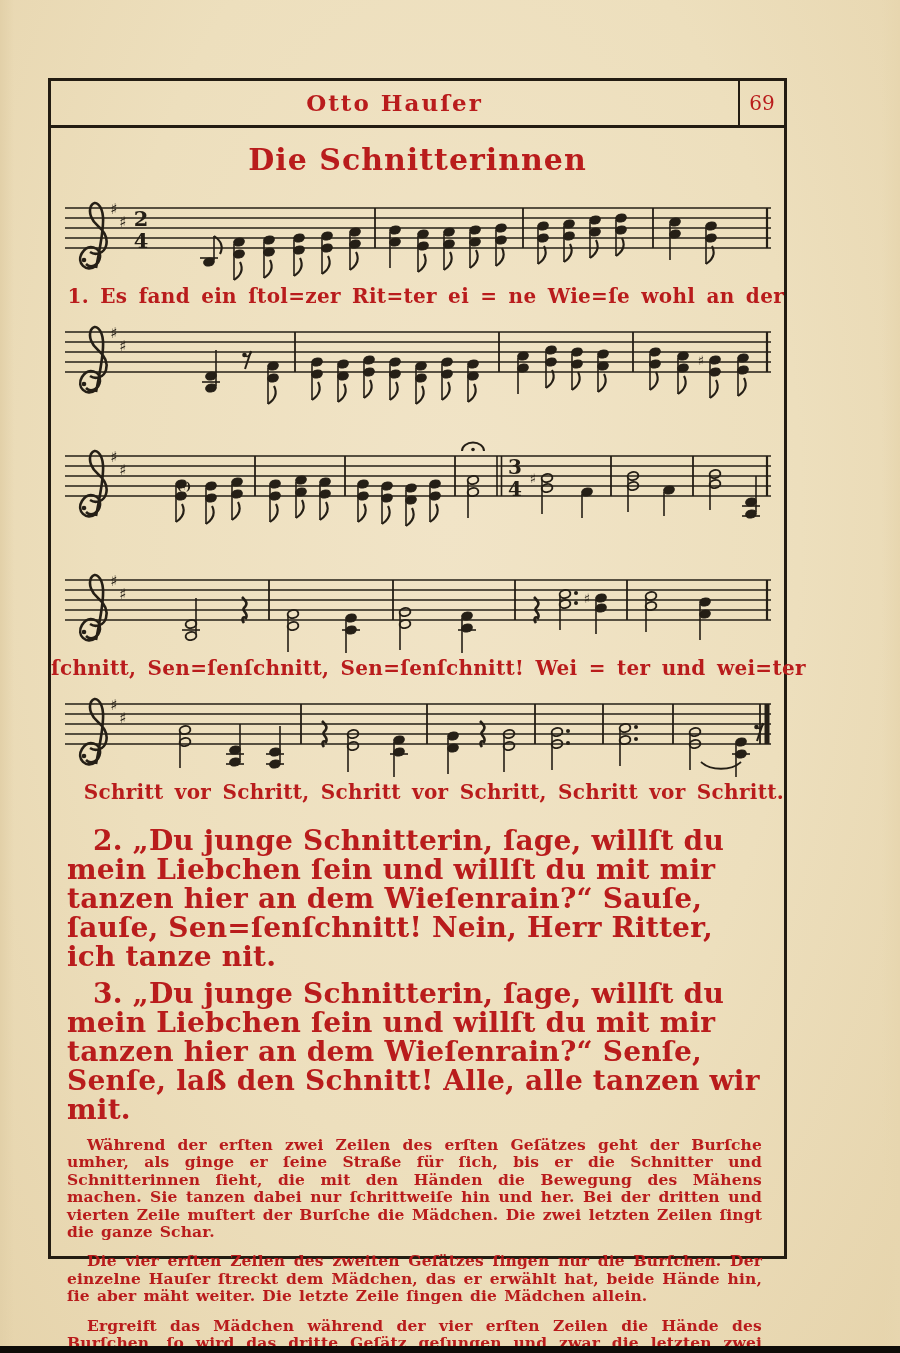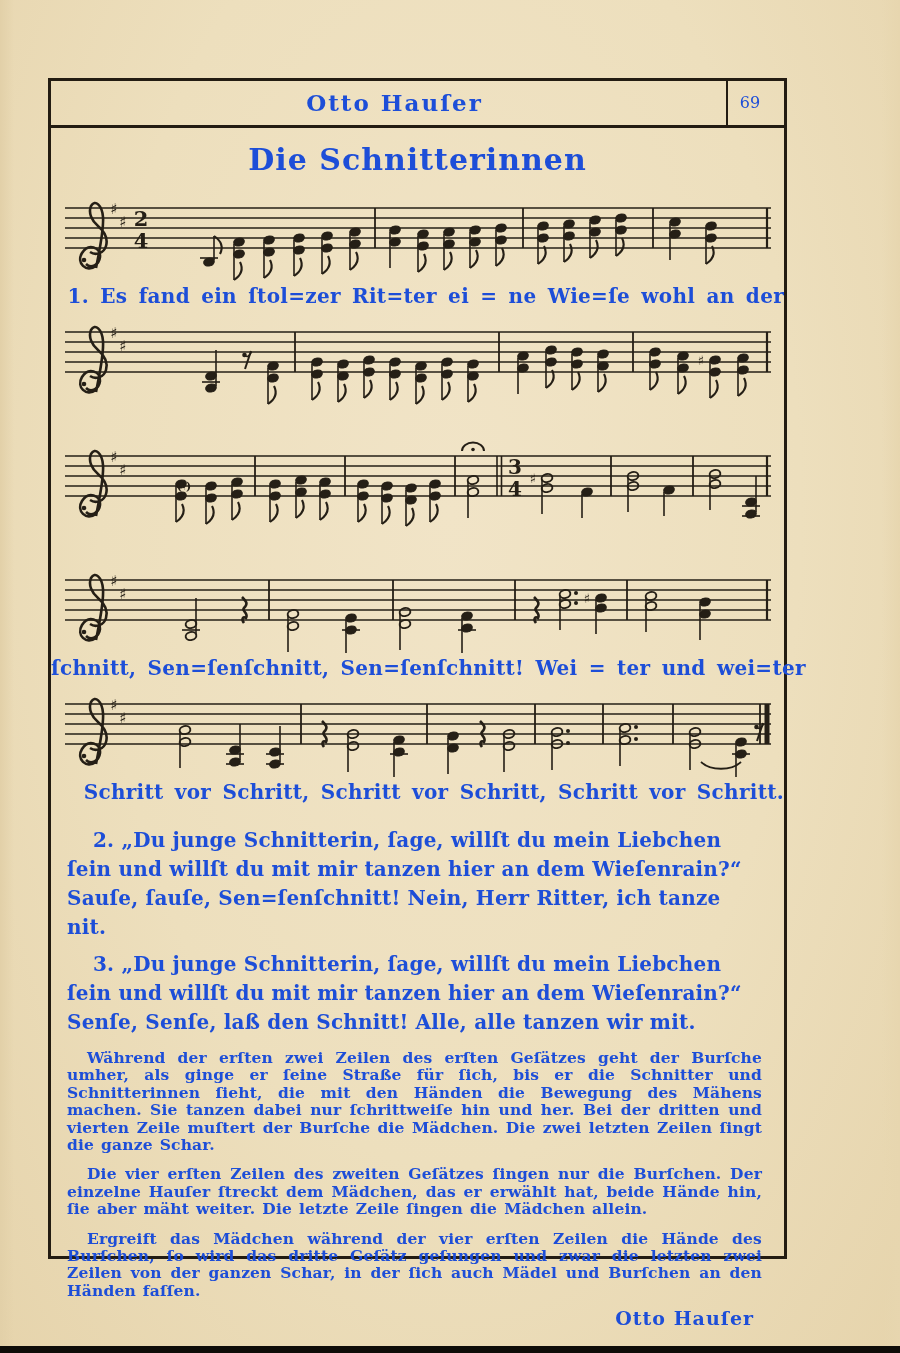--- a/index.html
+++ b/index.html
@@ -4,49 +4,49 @@
 <style>
   html,body{margin:0;padding:0;}
   body{
     width:900px;height:1353px;overflow:hidden;
     font-family:"DejaVu Serif", serif;
     background:
       linear-gradient(90deg, #e2d0a8 0px, rgba(226,208,168,0) 14px),
       linear-gradient(270deg, #e7d6af 0px, rgba(231,214,175,0) 18px),
       radial-gradient(ellipse at 50% 38%, #f1e4c7 0%, #eddfbd 55%, #e6d4ac 100%);
   }
-  .page{position:relative;width:828px;height:1353px;color:#1d4ed8;}
+  .page{position:relative;width:828px;height:1353px;color:#b91c1c;}
   .scan-edge-bottom{position:absolute;left:0;bottom:0;width:900px;height:7px;background:#0e0c08;}
   .frame{
     position:absolute;left:48px;top:78px;width:739px;height:1181px;
     border:3px solid #231c12;box-sizing:border-box;
   }
   .pheader{position:relative;height:44px;border-bottom:3px solid #231c12;}
   .author{
     position:absolute;left:0;right:46px;top:0;height:44px;line-height:44px;
     text-align:center;font-size:23px;font-weight:bold;letter-spacing:2px;
   }
   .pagenum{
-    position:absolute;right:12px;top:0;width:46px;height:44px;line-height:44px;
-    text-align:center;font-size:16px;border-left:2px solid #231c12;box-sizing:border-box;
+    position:absolute;right:0;top:0;width:46px;height:44px;line-height:44px;
+    text-align:center;font-size:20px;border-left:2px solid #231c12;box-sizing:border-box;
   }
   h1.title{
     margin:12px 0 0 0;text-align:center;font-size:30px;font-weight:bold;
     letter-spacing:1px;line-height:40px;
   }
   .systems{margin-top:12px;}
   .system{height:124px;}
   svg.staff{display:block;margin-left:12px;overflow:visible;width:710px;height:92px;}
   .lyric{
     height:24px;line-height:24px;text-align:right;
     font-size:20px;font-weight:bold;letter-spacing:.3px;word-spacing:4px;
     margin-bottom:8px;white-space:nowrap;
   }
   p.verse{
-    margin:14px 22px 0 16px;font-size:20px;font-weight:bold;line-height:29px;
+    margin:14px 22px 0 16px;font-size:28px;font-weight:bold;line-height:29px;
     text-indent:26px;letter-spacing:.2px;
   }
   p.verse + p.verse{margin-top:8px;}
   p.instr{
     margin:12px 22px 0 16px;font-size:15.5px;font-weight:bold;line-height:17.4px;
     text-indent:20px;text-align:justify;letter-spacing:.15px;word-spacing:1.5px;
   }
   .signature{
     margin:8px 30px 0 0;text-align:right;font-size:19px;font-weight:bold;letter-spacing:1px;
   }

